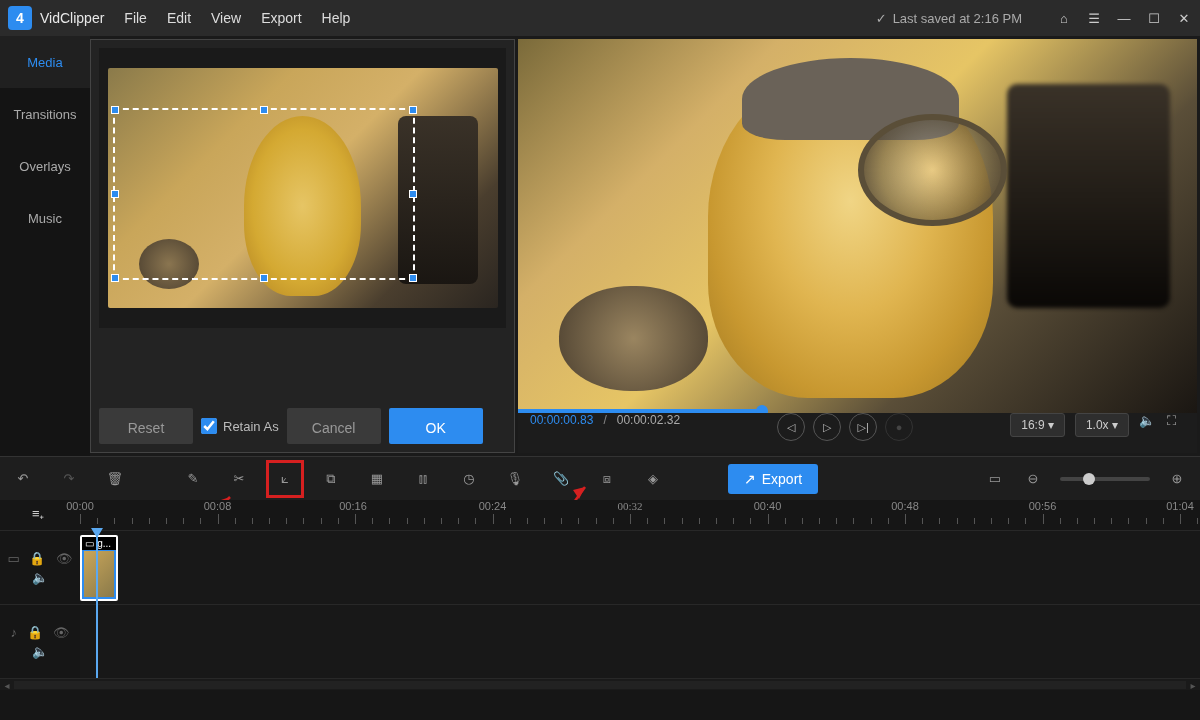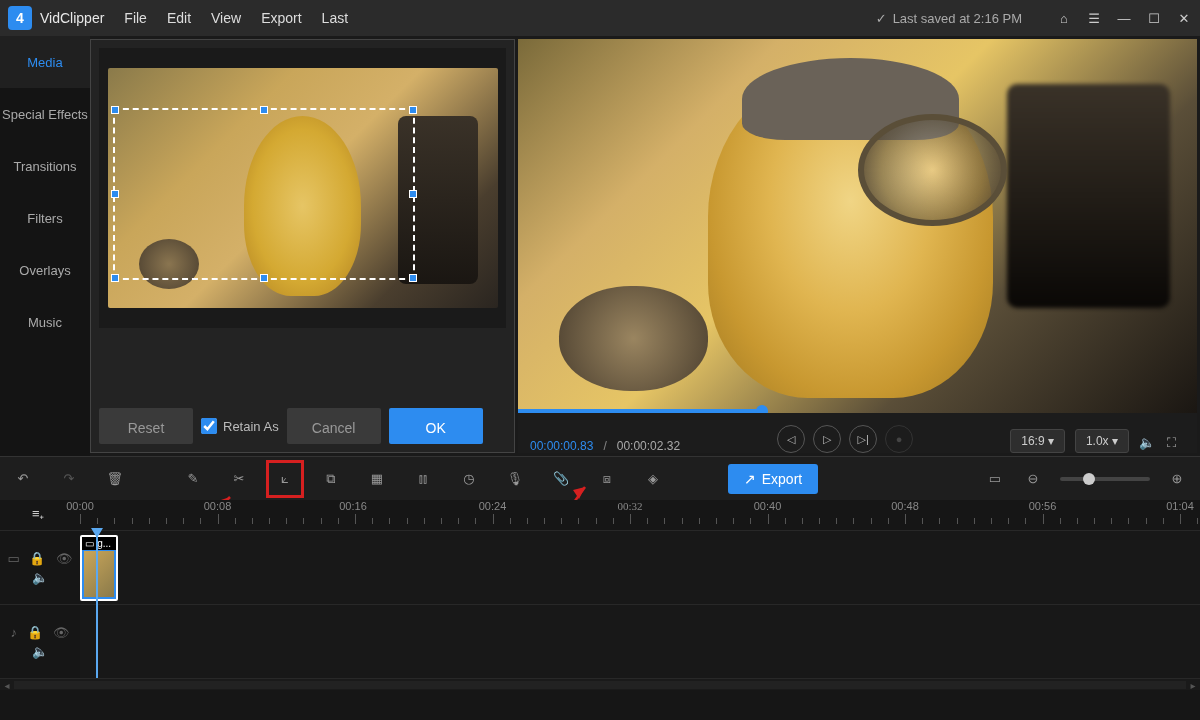--- a/index.html
+++ b/index.html
@@ -44,21 +44,21 @@
 .preview { flex: 1; background: #0e0e0e; margin: 3px 3px 3px 0; display: flex; flex-direction: column; position: relative; }
 .preview-video { flex: 1; background: linear-gradient(135deg, #7a6a3a 0%, #d4b068 25%, #e6c565 45%, #5a4e38 70%, #1a1612 100%); position: relative; overflow: hidden; }
 .pv-char { position: absolute; left: 28%; top: 8%; width: 42%; height: 88%; background: radial-gradient(ellipse at 50% 40%, #f0d585 0%, #e0b550 40%, #c89830 70%, #a07820 100%); border-radius: 45% 45% 35% 35%; }
 .pv-hat { position: absolute; left: 33%; top: 5%; width: 32%; height: 22%; background: #6a6258; border-radius: 50% 50% 20% 20%; }
 .pv-lens { position: absolute; left: 50%; top: 20%; width: 22%; height: 30%; background: radial-gradient(circle, rgba(255,255,255,0.3) 0%, rgba(100,90,70,0.6) 60%, #4a3e2e 100%); border-radius: 50%; border: 6px solid #5a4e38; }
 .pv-skull { position: absolute; left: 6%; bottom: 6%; width: 22%; height: 28%; background: radial-gradient(circle, #9a8560 0%, #4a3e2e 100%); border-radius: 48%; }
 .pv-dark { position: absolute; right: 4%; top: 12%; width: 24%; height: 60%; background: linear-gradient(180deg, #3a3228 0%, #0a0806 100%); border-radius: 10px; filter: blur(2px); }
 .progress-overlay { position: absolute; left: 0; bottom: 0; height: 4px; background: #2d8cf0; width: 36%; }
 .progress-dot { position: absolute; bottom: -4px; left: 36%; width: 12px; height: 12px; background: #2d8cf0; border-radius: 50%; margin-left: -6px; }
 
-.preview-ctrl { height: 40px; display: flex; align-items: flex-end; padding: 0 12px; gap: 10px; background: #1c1c1c; }
+.preview-ctrl { height: 40px; display: flex; align-items: flex-start; padding: 0 12px; gap: 10px; background: #1c1c1c; }
 .time-cur { color: #2d8cf0; font-size: 12px; }
 .time-sep { color: #888; font-size: 12px; }
 .time-tot { color: #aaa; font-size: 12px; }
 .play-group { display: flex; gap: 8px; margin-left: auto; margin-right: auto; }
 .play-btn { width: 28px; height: 28px; border: 1px solid #555; border-radius: 50%; display: flex; align-items: center; justify-content: center; cursor: pointer; color: #bbb; font-size: 11px; }
 .aspect-sel, .speed-sel { background: #2e2e2e; border: 1px solid #444; color: #ccc; padding: 4px 10px; border-radius: 3px; font-size: 12px; cursor: pointer; }
 .vol-icon, .full-icon { width: 18px; height: 18px; cursor: pointer; color: #aaa; }
 
 
 .toolbar { height: 44px; background: #1e1e1e; border-top: 1px solid #333; display: flex; align-items: center; padding: 0 12px; gap: 24px; }
@@ -102,41 +102,39 @@
 <body>
 
 <div class="titlebar">
   <div class="logo">4</div>
   <div class="app-name">VidClipper</div>
   <div class="menu">
     <span class="menu-item">File</span>
     <span class="menu-item">Edit</span>
     <span class="menu-item">View</span>
     <span class="menu-item">Export</span>
-    <span class="menu-item">Last</span>
+    <span class="menu-item">Help</span>
   </div>
   <div class="titlebar-right">
     <div class="save-status">
       <span>✓</span>
       <span>Last saved at 2:16 PM</span>
     </div>
     <span class="win-ctrl">⌂</span>
     <span class="win-ctrl">☰</span>
     <span class="win-ctrl">―</span>
     <span class="win-ctrl">☐</span>
     <span class="win-ctrl">✕</span>
   </div>
 </div>
 
 <div class="main">
   <div class="sidebar">
     <div class="side-item active">Media</div>
-    <div class="side-item">Special Effects</div>
     <div class="side-item">Transitions</div>
-    <div class="side-item">Filters</div>
     <div class="side-item">Overlays</div>
     <div class="side-item">Music</div>
   </div>
 
   <div class="panel">
     <div class="crop-area">
       <div class="crop-img">
         <div class="crop-dark"></div>
         <div class="crop-char"></div>
         <div class="crop-skull"></div>

